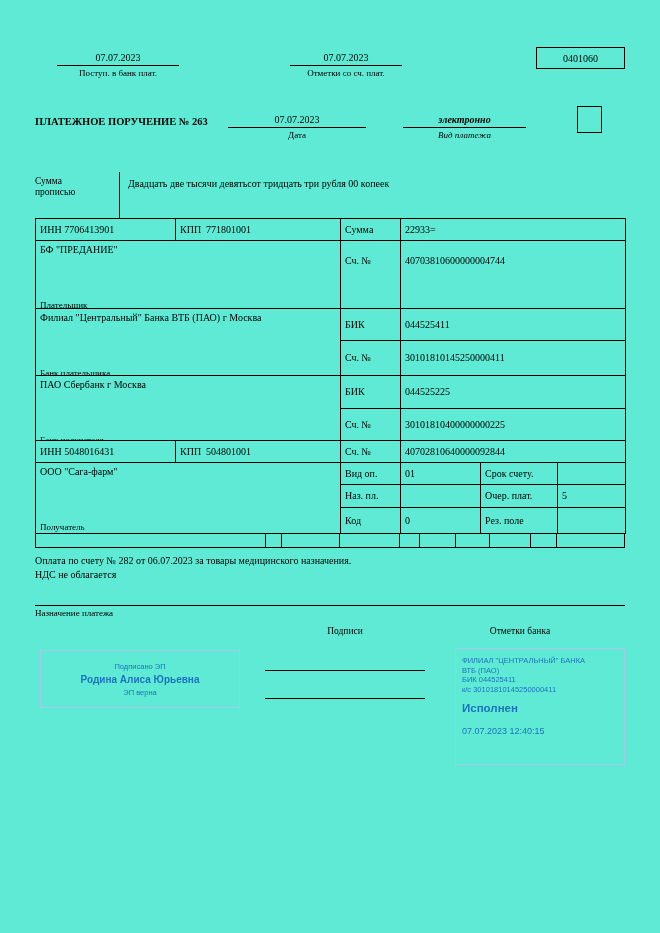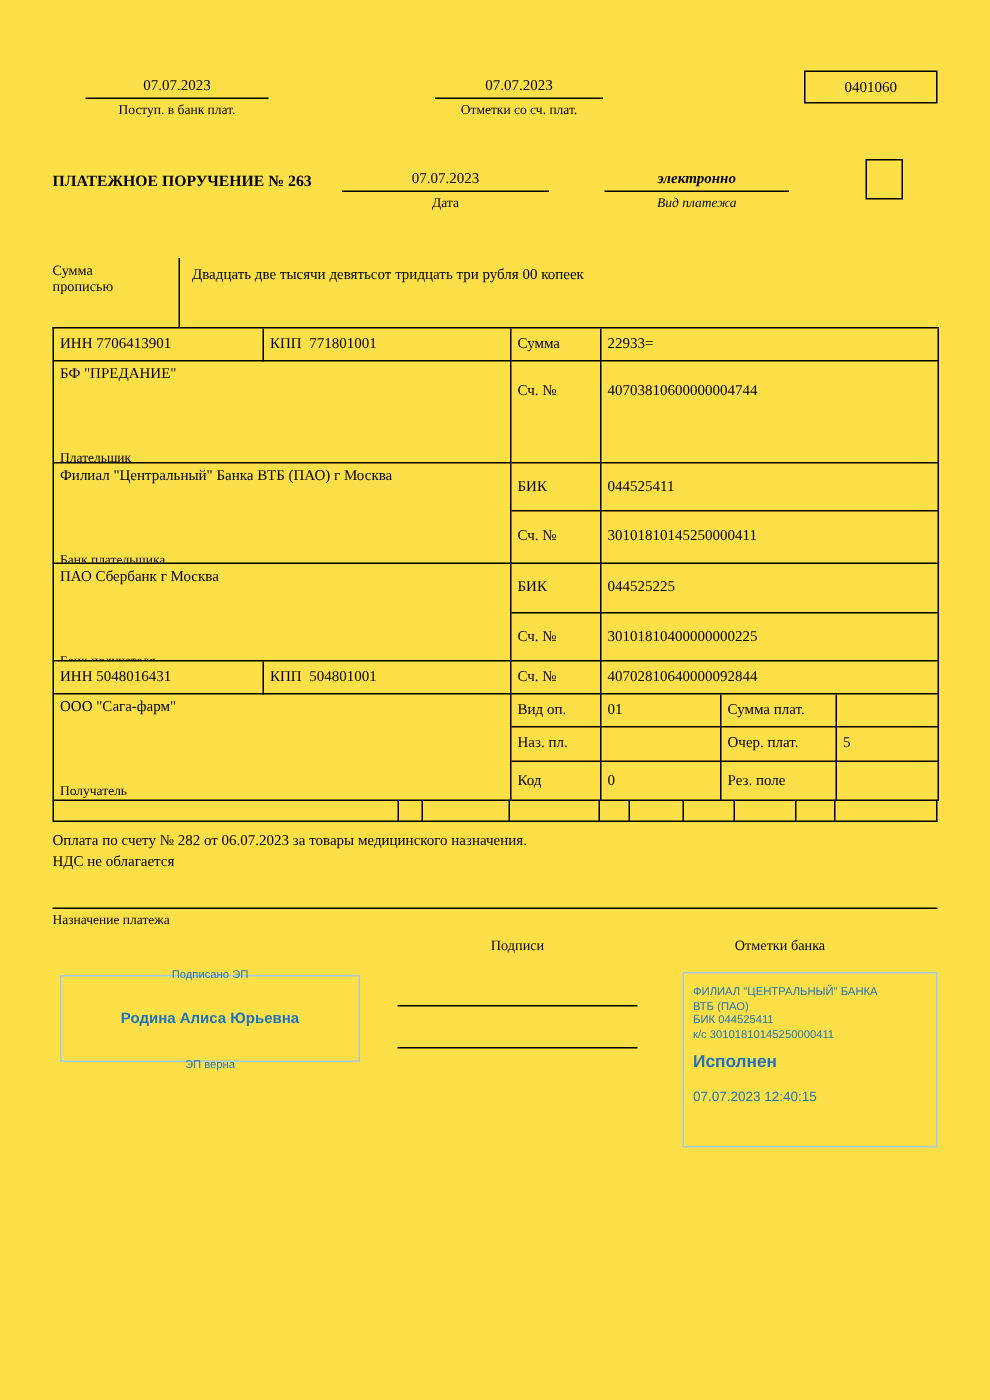--- a/index.html
+++ b/index.html
@@ -1,21 +1,21 @@
 <!DOCTYPE html>
 <html style="--stamp-text: #1e73be; --stamp-border: #a6c9e8;"><head>
 <meta charset="utf-8">
 <style>
   * { box-sizing: border-box; margin: 0; padding: 0; }
   html, body { background: #ffffff; }
   .page {
     position: relative;
     width: 660px;
     height: 933px;
-    background: #fde047;
+    background: #5eead4;
     color: #000;
     font-family: "Liberation Serif", "DejaVu Serif", serif;
     overflow: hidden;
   }
   .abs { position: absolute; }
 
   
   .uval { font-size: 10px; text-align: center; border-bottom: 1px solid #000; padding-bottom: 2px; white-space: nowrap; }
   .ucap { font-size: 9px; text-align: center; padding-top: 2px; white-space: nowrap; }
   .codebox { border: 1px solid #000; font-size: 10px; display: flex; align-items: center; justify-content: center; }
@@ -56,21 +56,21 @@
   .purpose { left: 35px; top: 554px; width: 590px; font-size: 10px; line-height: 13.5px; }
   .nazline { left: 35px; top: 605px; width: 590px; border-top: 1px solid #000; }
   .nazcap { left: 35px; top: 608px; font-size: 9px; }
 
   .seccap { font-size: 9.5px; text-align: center; }
 
   
   .esign {
     left: 40px; top: 650px; width: 200px; height: 58px;
     border: 1px solid var(--stamp-border, #a6c9e8);
-    display: flex; flex-direction: column; align-items: center; justify-content: center; gap: 20px;
+    display: flex; flex-direction: column; align-items: center; justify-content: center; gap: 3px;
     color: var(--stamp-text, #1e73be);
     font-family: "Liberation Sans", sans-serif;
   }
   .es-small { font-size: 7.5px; }
   .es-name { font-size: 10px; font-weight: bold; }
 
   .sigline { left: 265px; width: 160px; border-top: 1px solid #000; height: 0; }
 
   .bankstamp {
     left: 455px; top: 648px; width: 170px; height: 117px;
@@ -151,21 +151,21 @@
     <div class="c" style="grid-area:7/2/8/3">КПП&nbsp; 504801001</div>
     <div class="c" style="grid-area:7/3/8/4">Сч. №</div>
     <div class="c" style="grid-area:7/4/8/7">40702810640000092844</div>
 
     <div class="c party" style="grid-area:8/1/11/3">
       <div class="pname">ООО "Сага-фарм"</div>
       <div class="pcap">Получатель</div>
     </div>
     <div class="c" style="grid-area:8/3/9/4">Вид оп.</div>
     <div class="c" style="grid-area:8/4/9/5">01</div>
-    <div class="c" style="grid-area:8/5/9/6">Сумма плат.</div>
+    <div class="c" style="grid-area:8/5/9/6">Срок счету.</div>
     <div class="c" style="grid-area:8/6/9/7"></div>
     <div class="c" style="grid-area:9/3/10/4">Наз. пл.</div>
     <div class="c" style="grid-area:9/4/10/5"></div>
     <div class="c" style="grid-area:9/5/10/6">Очер. плат.</div>
     <div class="c" style="grid-area:9/6/10/7">5</div>
     <div class="c" style="grid-area:10/3/11/4">Код</div>
     <div class="c" style="grid-area:10/4/11/5">0</div>
     <div class="c" style="grid-area:10/5/11/6">Рез. поле</div>
     <div class="c" style="grid-area:10/6/11/7"></div>
   </div>

